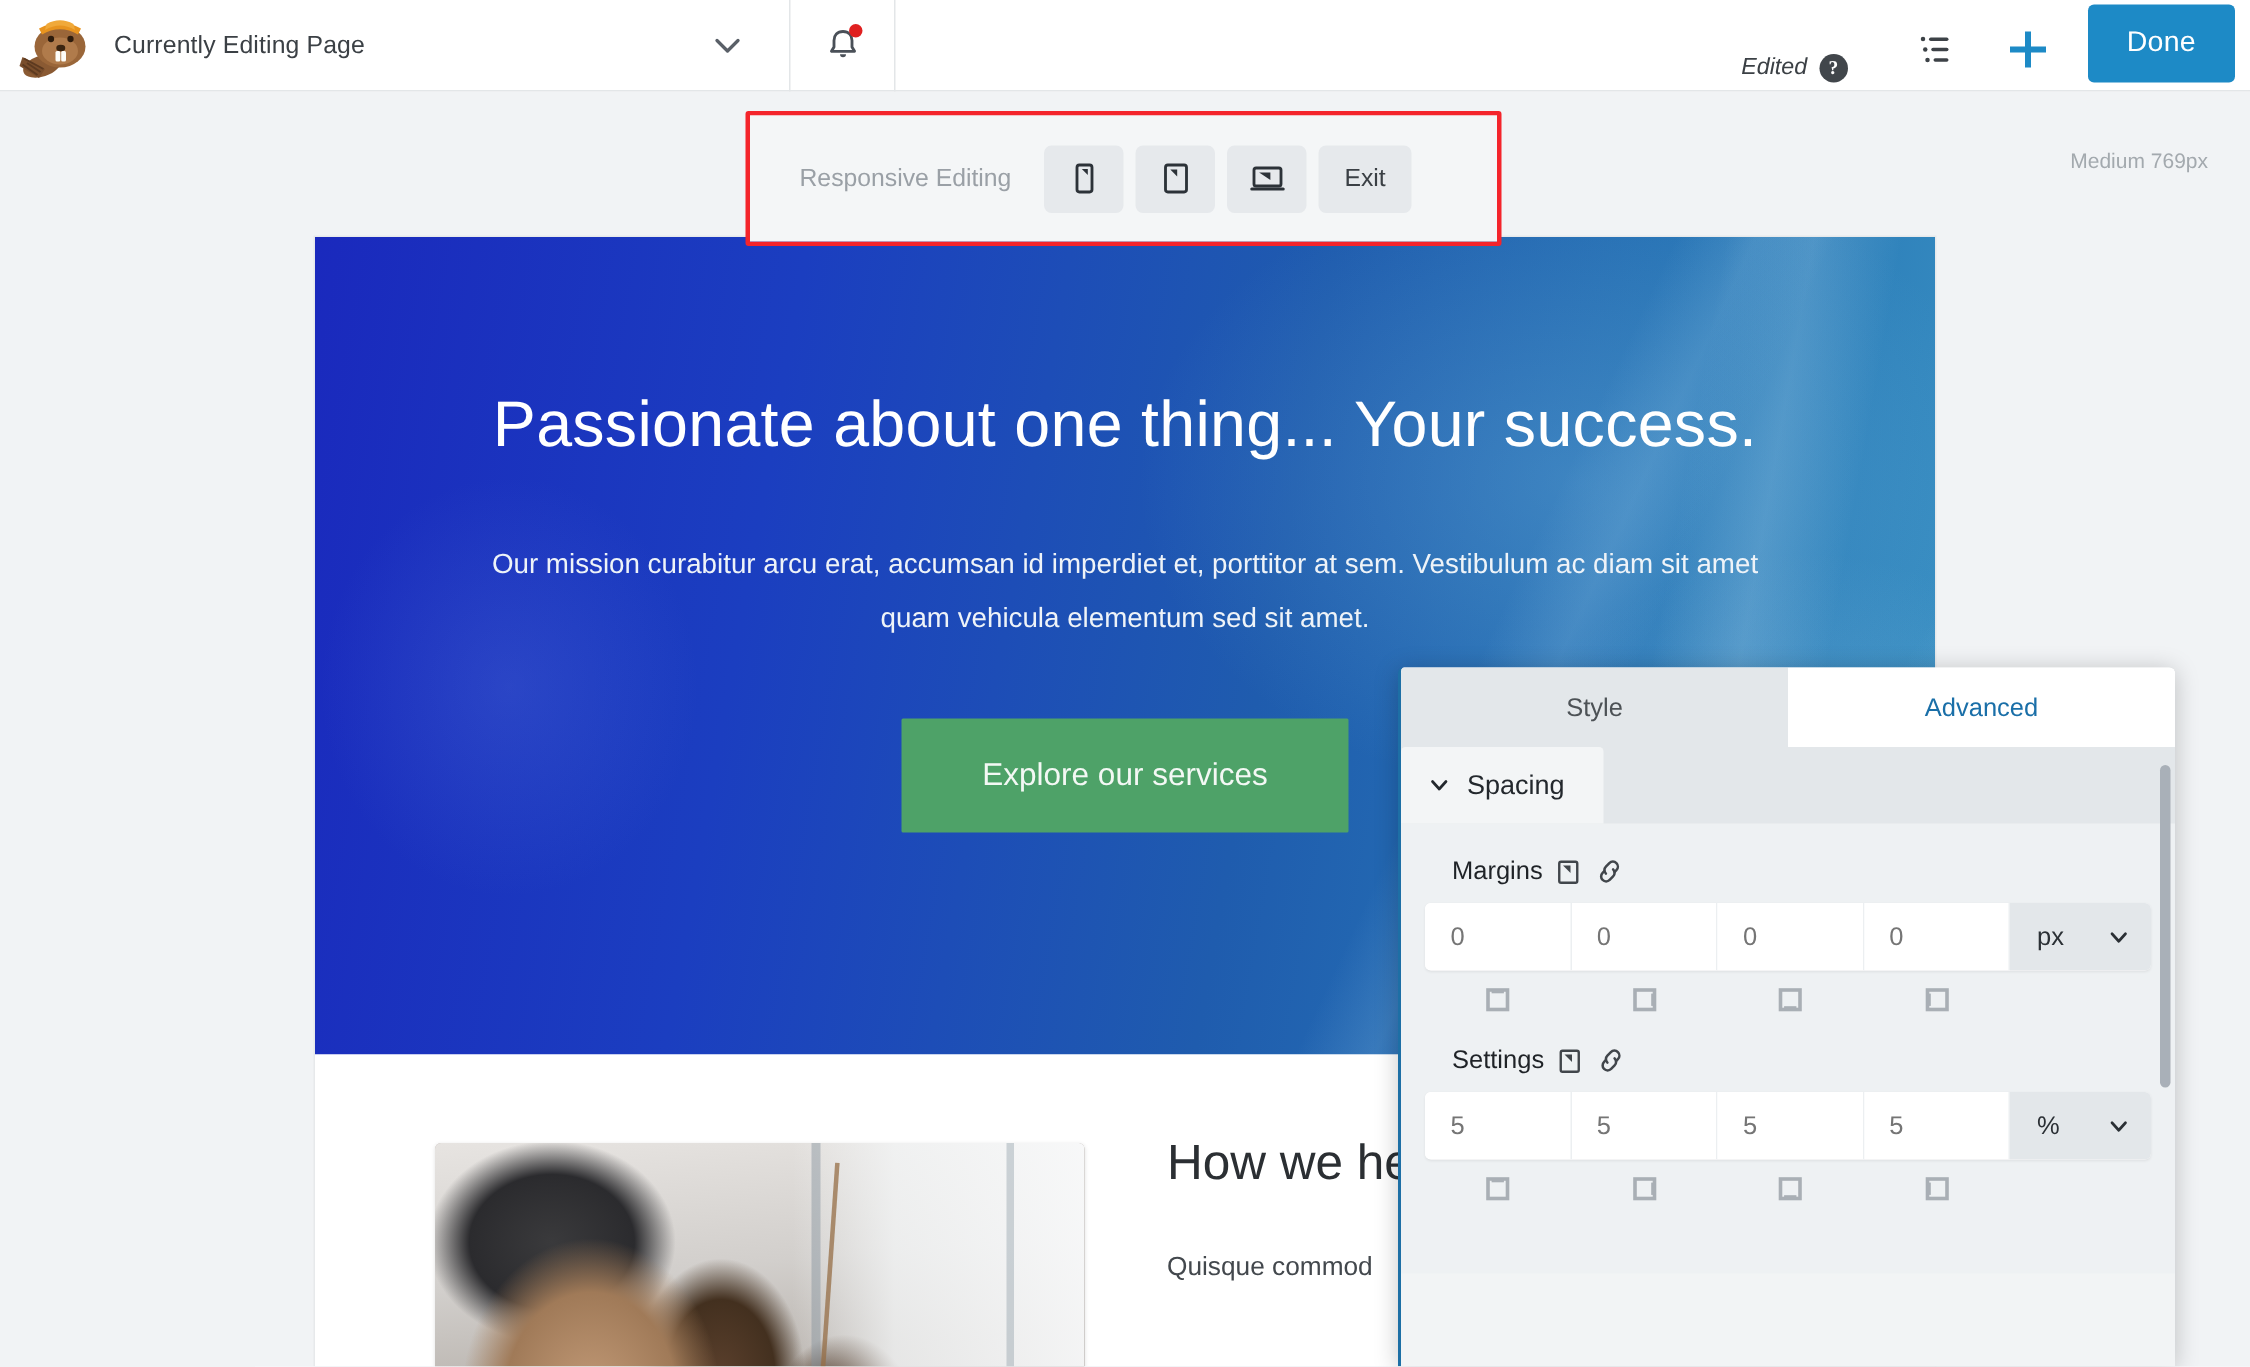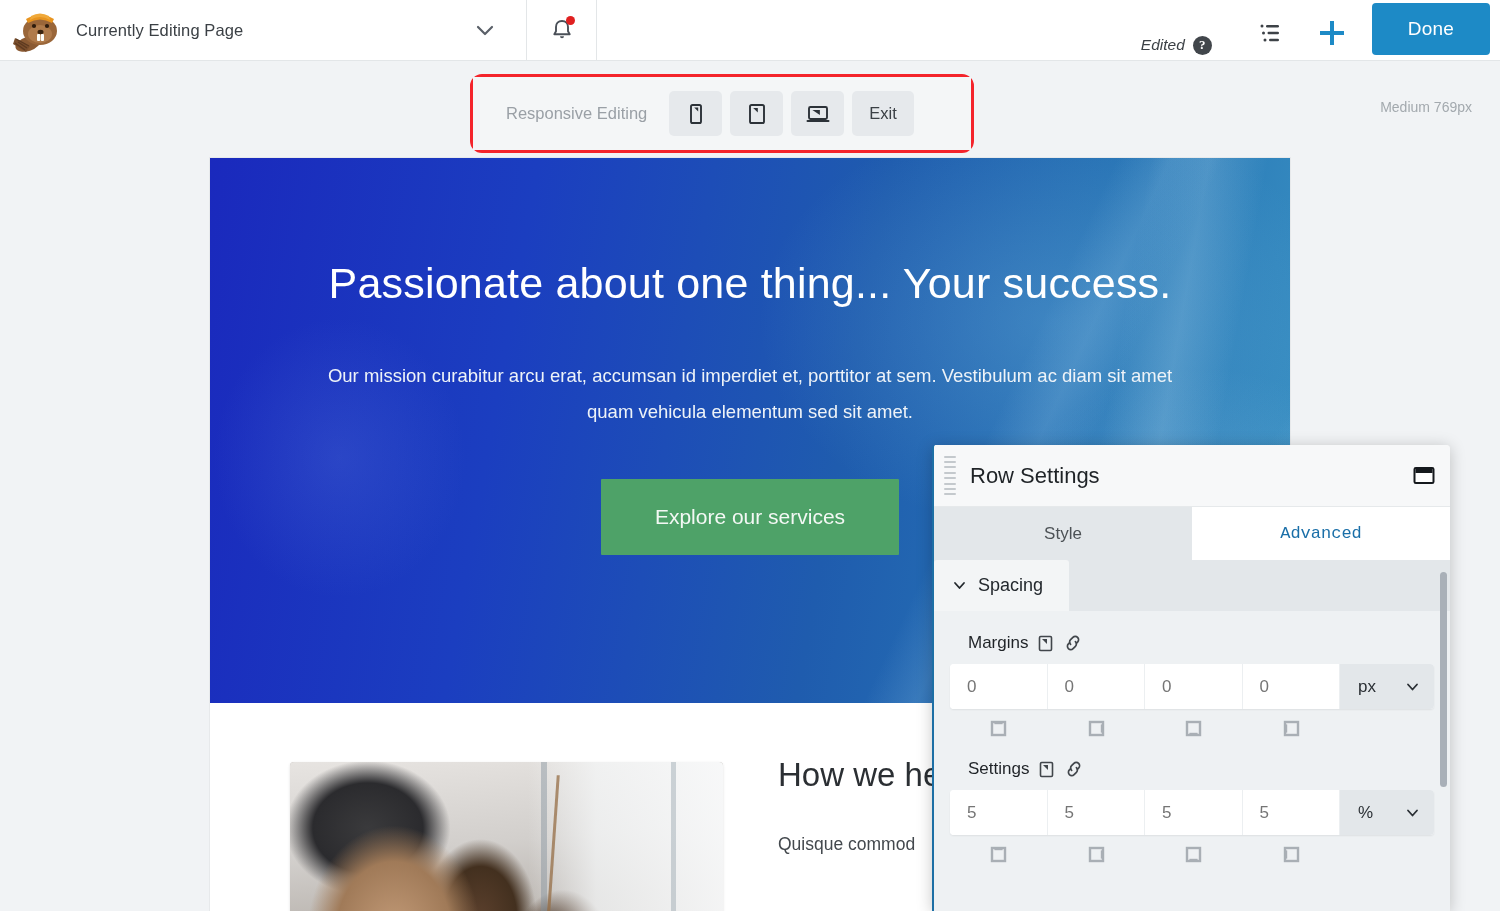--- a/index.html
+++ b/index.html
@@ -54,29 +54,29 @@
     font-family: "Liberation Serif", serif;
   }
   .icon-btn {
     width: 44px; height: 44px; display: flex; align-items: center; justify-content: center;
     cursor: pointer;
   }
   .plus-btn { margin-left: 18px; margin-right: 18px; }
   .done-btn {
     background: #1d8ac6; color: #fff; border: none;
     font-size: 19px; font-family: "Liberation Sans", sans-serif;
-    padding: 0 36px; height: 52px; border-radius: 4px;
+    padding: 0 26px; height: 52px; border-radius: 4px;
     margin-right: 10px; cursor: pointer; letter-spacing: .2px;
   }
 
   
   .resp-outline {
-    position: absolute; top: 74px; left: 470px;
-    width: 504px; height: 79px;
-    border: 3px solid #f4242b; border-radius: 12px;
+    position: absolute; top: 74px; left: 497px;
+    width: 504px; height: 90px;
+    border: 3px solid #f4242b; border-radius: 2px;
     z-index: 30;
   }
   .resp-bar {
     position: absolute; inset: 0;
     background: #f4f6f7;
     display: flex; align-items: center;
     padding-left: 33px;
   }
   .resp-label { font-size: 16.5px; color: #9aa0a6; margin-right: 22px; white-space: nowrap; }
   .resp-btn {
@@ -189,21 +189,21 @@
   }
   .drag-handle i { display: block; height: 2px; background: #c4c9cd; border-radius: 1px; }
   .panel-title { font-size: 22px; color: #1f2327; margin-left: 14px; font-weight: normal; }
   .panel-winbtn { margin-left: auto; cursor: pointer; display:flex; align-items:center;}
   .tabs { display: flex; height: 53px; background: #fff; }
   .tab {
     flex: 1; display: flex; align-items: center; justify-content: center;
     font-size: 17px; cursor: pointer;
   }
   .tab.inactive { background: #e3e7ea; color: #4d5256; }
-  .tab.active { background: #ffffff; color: #1a6fa8; font-family: Liberation Mono, monospace; }
+  .tab.active { background: #ffffff; color: #1a6fa8; }
   .panel-body { position: relative; height: 351px; background: #eef1f3; }
   .sec-head {
     height: 51px; background: #e3e7ea; display: flex; align-items: flex-end;
   }
   .sec-tab {
     background: #f3f5f6; height: 51px; display: flex; align-items: center;
     padding: 0 26px 0 18px; gap: 11px; border-radius: 3px 3px 0 0;
     font-size: 18px; color: #23282d; cursor: pointer;
   }
   .field-block { padding: 0 14px; }
@@ -364,39 +364,20 @@
       </button>
 
       <button class="resp-exit">Exit</button>
     </div>
   </div>
 
   <div class="breakpoint-label">Medium 769px</div>
 
   <div class="panel">
 
-    <div class="panel-head">
-      <div class="drag-handle">
-        <i></i>
-          <i></i>
-          <i></i>
-          <i></i>
-          <i></i>
-          <i></i>
-          <i></i>
-          <i></i>
-      </div>
-      <div class="panel-title">Row Settings</div>
-      <div class="panel-winbtn">
-        <svg width="24" height="22" viewBox="0 0 24 22">
-          <rect x="2.5" y="3" width="19" height="15" rx="1.3" fill="#fff" stroke="#15191d" stroke-width="2"></rect>
-          <rect x="3.5" y="4" width="17" height="4" fill="#15191d"></rect>
-        </svg>
-      </div>
-    </div>
 
     <div class="tabs">
       <div class="tab inactive">Style</div>
       <div class="tab active">Advanced</div>
     </div>
 
     <div class="panel-body">
 
       <div class="sec-head">
         <div class="sec-tab">

